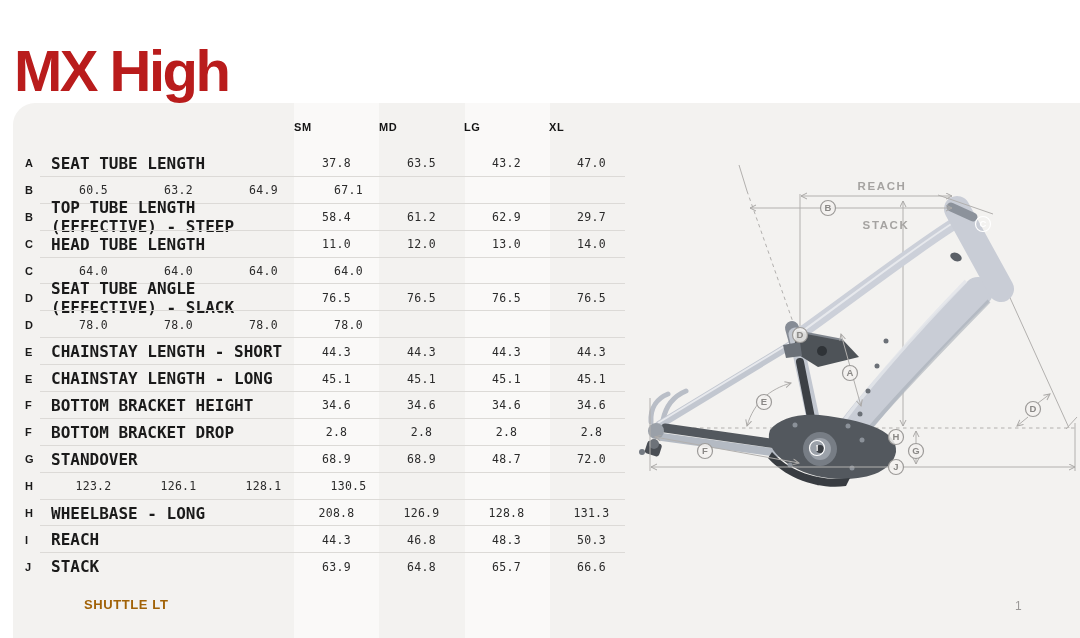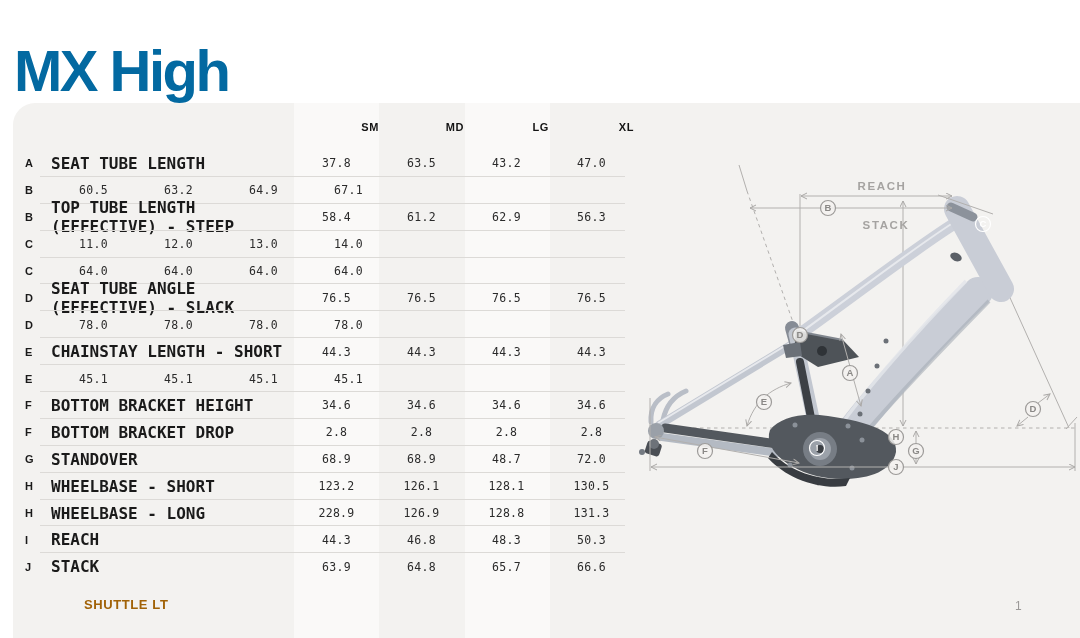--- a/index.html
+++ b/index.html
@@ -2,35 +2,35 @@
 <html><head>
 <meta charset="utf-8">
 <style>
   html,body{margin:0;padding:0}
   body{
     width:1080px;height:638px;position:relative;overflow:hidden;
     background:#ffffff;font-family:"Liberation Sans",sans-serif;
   }
   .title{
     position:absolute;left:14px;top:-2px;
-    font-size:58px;font-weight:800;letter-spacing:-2.5px;color:#0369a1;
+    font-size:58px;font-weight:800;letter-spacing:-2.5px;color:#b91c1c;
   }
   .card{
     position:absolute;left:13px;top:103px;width:1067px;height:535px;
     background:#f3f2f0;border-radius:22px 0 0 0;
   }
   .stripe{position:absolute;top:0;bottom:0;width:85px;background:#faf9f8}
   .stripe.s1{left:281px}
   .stripe.s2{left:452px}
 
   .geo-table{position:absolute;left:12px;top:0;width:609px}
   .thead{height:47px;display:flex;align-items:center}
   .hspacer-letter{width:26px}
   .hspacer-name{flex:1}
-  .hcell{width:85px;text-align:right;font-size:11px;font-weight:bold;color:#141414;letter-spacing:.6px}
+  .hcell{width:85px;text-align:left;font-size:11px;font-weight:bold;color:#141414;letter-spacing:.6px}
   .trow{height:26.9px;display:flex;align-items:center;position:relative}
   .trow::after{content:"";position:absolute;left:15px;right:9px;bottom:0;height:1px;background:#dcdad7}
   .trow:last-child::after{display:none}
   .tletter{width:26px;font-size:11px;font-weight:bold;color:#1a1a1a}
   .tname{flex:1;font-family:"DejaVu Sans Mono",monospace;font-size:16px;font-weight:bold;color:#1a1a1a}
   .tval{width:85px;text-align:center;font-family:"DejaVu Sans Mono",monospace;font-size:11.5px;color:#2b2b2b;letter-spacing:.3px}
 
   .footer-model{position:absolute;left:71px;top:494px;font-size:13px;font-weight:bold;letter-spacing:.6px;color:#a16207}
   .page-num{position:absolute;left:1002px;top:496px;font-size:12px;color:#9b9998}
 
@@ -78,25 +78,26 @@
     <span class="tval">64.9</span>
     <span class="tval">67.1</span>
   </div>
 
   <div class="trow">
     <span class="tletter">B</span>
     <span class="tname">TOP TUBE LENGTH (EFFECTIVE) - STEEP</span>
     <span class="tval">58.4</span>
     <span class="tval">61.2</span>
     <span class="tval">62.9</span>
-    <span class="tval">56.3</span>
+    <span class="tval">29.7</span>
   </div>
 
   <div class="trow">
     <span class="tletter">C</span>
+    <span class="tname">HEAD TUBE LENGTH</span>
     <span class="tval">11.0</span>
     <span class="tval">12.0</span>
     <span class="tval">13.0</span>
     <span class="tval">14.0</span>
   </div>
 
   <div class="trow">
     <span class="tletter">C</span>
     <span class="tval">64.0</span>
     <span class="tval">64.0</span>
@@ -125,20 +126,21 @@
     <span class="tletter">E</span>
     <span class="tname">CHAINSTAY LENGTH - SHORT</span>
     <span class="tval">44.3</span>
     <span class="tval">44.3</span>
     <span class="tval">44.3</span>
     <span class="tval">44.3</span>
   </div>
 
   <div class="trow">
     <span class="tletter">E</span>
+    <span class="tname">CHAINSTAY LENGTH - LONG</span>
     <span class="tval">45.1</span>
     <span class="tval">45.1</span>
     <span class="tval">45.1</span>
     <span class="tval">45.1</span>
   </div>
 
   <div class="trow">
     <span class="tletter">F</span>
     <span class="tname">BOTTOM BRACKET HEIGHT</span>
     <span class="tval">34.6</span>
@@ -160,31 +162,30 @@
     <span class="tletter">G</span>
     <span class="tname">STANDOVER</span>
     <span class="tval">68.9</span>
     <span class="tval">68.9</span>
     <span class="tval">48.7</span>
     <span class="tval">72.0</span>
   </div>
 
   <div class="trow">
     <span class="tletter">H</span>
-    <span class="tname">WHEELBASE - SHORT</span>
     <span class="tval">123.2</span>
     <span class="tval">126.1</span>
     <span class="tval">128.1</span>
     <span class="tval">130.5</span>
   </div>
 
   <div class="trow">
     <span class="tletter">H</span>
     <span class="tname">WHEELBASE - LONG</span>
-    <span class="tval">228.9</span>
+    <span class="tval">208.8</span>
     <span class="tval">126.9</span>
     <span class="tval">128.8</span>
     <span class="tval">131.3</span>
   </div>
 
   <div class="trow">
     <span class="tletter">I</span>
     <span class="tname">REACH</span>
     <span class="tval">44.3</span>
     <span class="tval">46.8</span>

